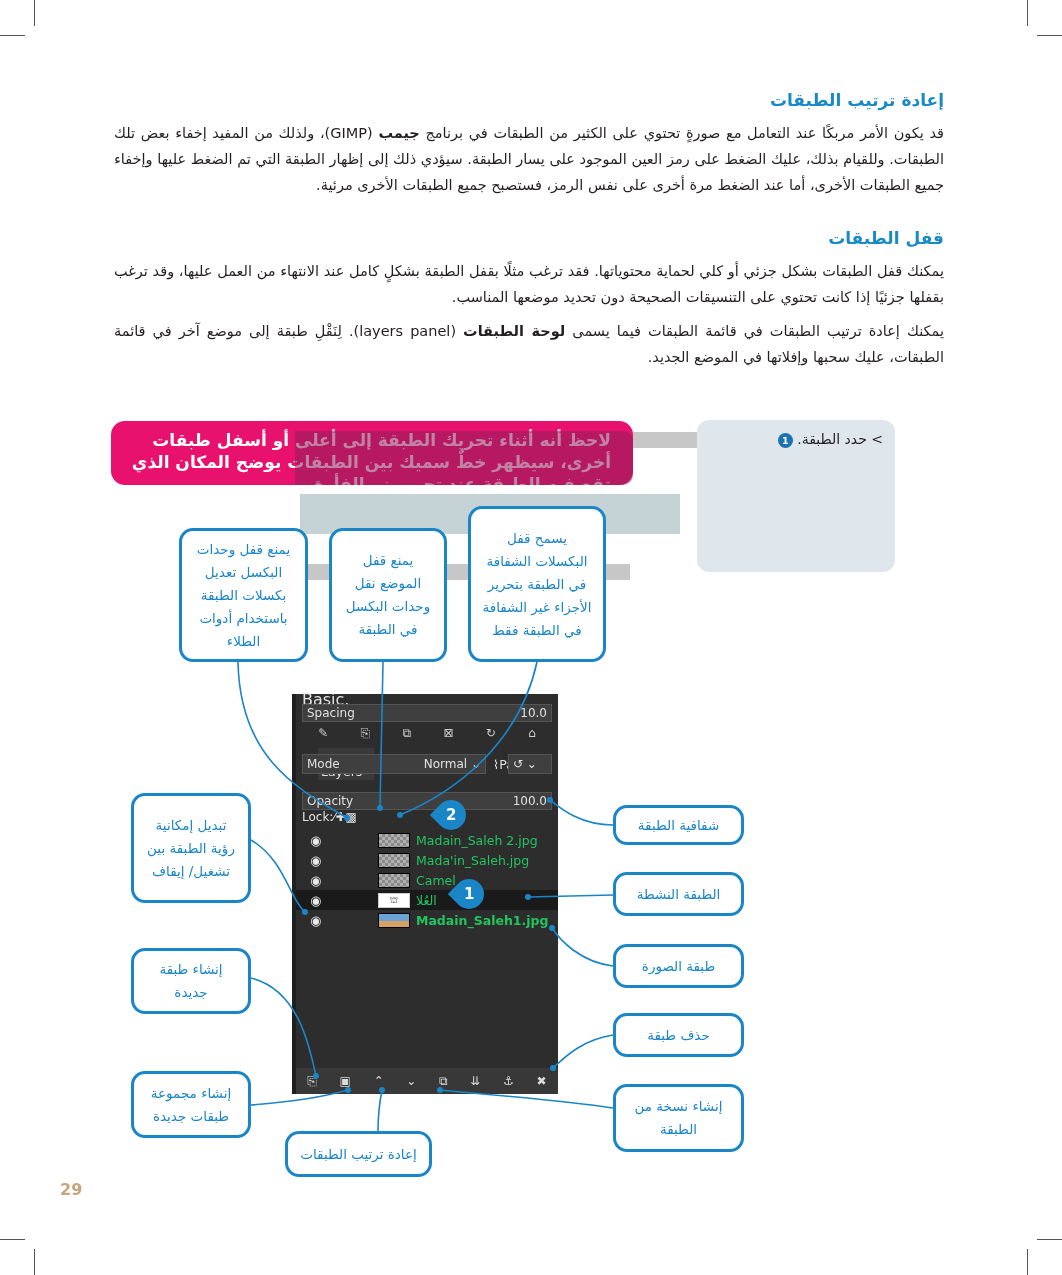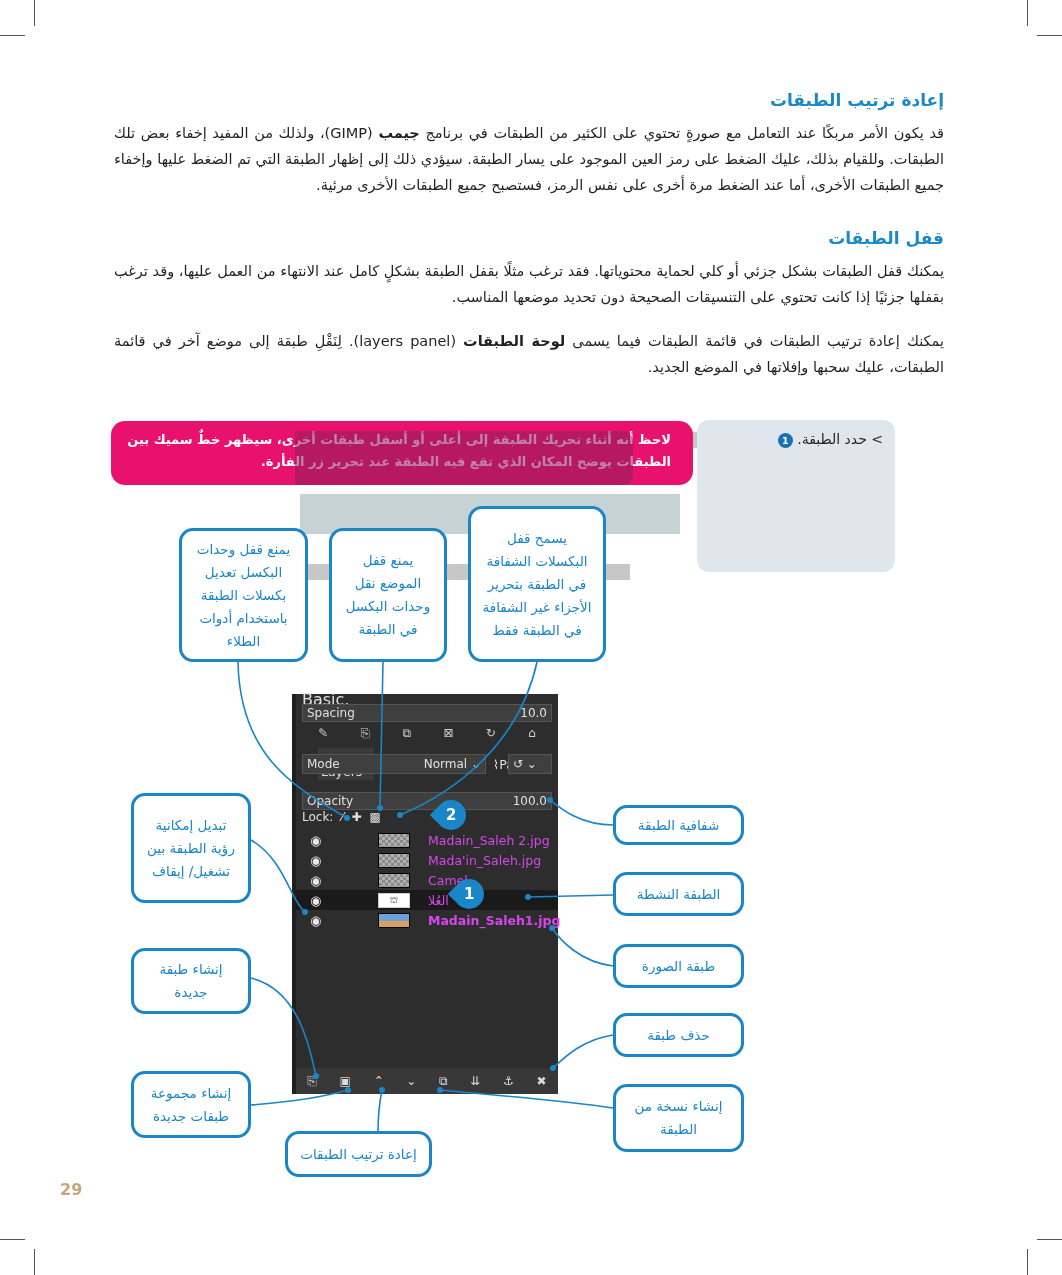--- a/index.html
+++ b/index.html
@@ -10,21 +10,21 @@
 
   .rtl { direction: rtl; text-align: right; }
   .heading { position: absolute; right: 118px; color: #1a8ac6; font-weight: bold; font-size: 17px; }
   .para { position: absolute; right: 118px; width: 830px; font-size: 14.5px; line-height: 26px; text-align: justify; text-align-last: right; }
   .para b { font-weight: bold; }
 
   
   .wm { position: absolute; pointer-events: none; }
 
   
-  .note { position: absolute; left: 111px; top: 421px; width: 582px; height: 64px; background: #e8126e; border-radius: 14px; color: #fff; font-weight: bold; font-size: 13px; line-height: 22px; padding: 8px 22px 0 14px; }
+  .note { position: absolute; left: 111px; top: 421px; width: 522px; height: 64px; background: #e8126e; border-radius: 14px; color: #fff; font-weight: bold; font-size: 17px; line-height: 22px; padding: 8px 22px 0 14px; }
   .note-overlay { position: absolute; left: 295px; top: 431px; width: 338px; height: 54px; background: rgba(140,30,90,0.55); border-radius: 0 10px 10px 0; }
 
   
   .lockbox { position: absolute; left: 697px; top: 420px; width: 198px; height: 152px; background: #dfe7ed; border-radius: 12px; overflow: hidden; }
   .lockbox-head { height: 40px; background: #4a4a4a; color: #fff; font-weight: bold; font-size: 14.5px; padding: 8px 10px 0 0; }
   .lockbox-body { padding: 8px 12px 0 6px; font-size: 14px; line-height: 22px; }
   .step { margin-bottom: 10px; }
   .num { display: inline-block; width: 15px; height: 15px; border-radius: 50%; background: #1873b0; color: #fff; font-size: 9.5px; font-weight: bold; text-align: center; line-height: 15px; vertical-align: middle; }
 
   
@@ -37,21 +37,21 @@
   .g-icons { display: flex; justify-content: space-around; color: #cfcfcf; font-size: 12px; }
   .g-tabs { display: flex; gap: 4px; align-items: center; font-size: 12.5px; }
   .g-tab { padding: 1px 3px; margin-left: 16px; }
   .g-tab.active { background: #3a3a3a; }
   .layer { position: absolute; left: 0; right: 0; height: 20px; display: flex; align-items: center; }
   .layer.active { background: #1a1a1a; }
   .eye { position: absolute; left: 14px; font-size: 13px; color: #e8e8e8; }
   .thumb { position: absolute; left: 82px; width: 32px; height: 15px; border: 1px solid #000; background: repeating-conic-gradient(#8a8a8a 0 25%, #b0b0b0 0 50%) 0 0/6px 6px; }
   .thumb.photo { background: linear-gradient(#6aa2d8 0 50%, #d8a060 50% 100%); }
   .thumb.mark { background: #fff; border: 1px solid #ccc; color: #333; font-size: 9px; text-align: center; line-height: 13px; }
-  .lname { position: absolute; left: 120px; font-size: 12.5px; color: #d946ef; margin-left: 12px; }
+  .lname { position: absolute; left: 120px; font-size: 12.5px; color: #22c55e; }
   .lname.bold { font-weight: bold; }
   .g-bottom { position: absolute; left: 0; right: 0; bottom: 0; height: 26px; background: #383838; display: flex; justify-content: space-around; align-items: center; color: #dcdcdc; font-size: 12px; }
 
   .bubble { position: absolute; width: 30px; height: 30px; border-radius: 50% 50% 50% 0; background: #1a85c7; color: #fff; font-weight: bold; font-size: 15px; text-align: center; line-height: 30px; transform: rotate(45deg); }
   .bubble span { display: inline-block; transform: rotate(-45deg); }
 
   svg.leaders { position: absolute; left: 0; top: 0; width: 1062px; height: 1275px; pointer-events: none; }
 
   .pagenum { position: absolute; left: 60px; top: 1180px; color: #c8a47c; font-weight: bold; font-size: 16px; }
 </style>
@@ -75,21 +75,21 @@
 </div>
 
 <div class="heading rtl" style="top:90px;">إعادة ترتيب الطبقات</div>
 <p class="para rtl" style="top:120px;">
   <span>قد يكون الأمر مربكًا عند التعامل مع صورةٍ تحتوي على الكثير من الطبقات في برنامج </span><b>جيمب</b><span> (GIMP)، ولذلك من المفيد إخفاء بعض تلك الطبقات. وللقيام بذلك، عليك الضغط على رمز العين الموجود على يسار الطبقة. سيؤدي ذلك إلى إظهار الطبقة التي تم الضغط عليها وإخفاء جميع الطبقات الأخرى، أما عند الضغط مرة أخرى على نفس الرمز، فستصبح جميع الطبقات الأخرى مرئية.</span>
 </p>
 
 <div class="heading rtl" style="top:228px;">قفل الطبقات</div>
 <p class="para rtl" style="top:258px;">يمكنك قفل الطبقات بشكل جزئي أو كلي لحماية محتوياتها. فقد ترغب مثلًا بقفل الطبقة بشكلٍ كامل عند الانتهاء من العمل عليها، وقد ترغب بقفلها جزئيًا إذا كانت تحتوي على التنسيقات الصحيحة دون تحديد موضعها المناسب.</p>
 
-<p class="para rtl" style="top:328px;margin-left:48px;">
+<p class="para rtl" style="top:318px;margin-left:48px;">
   <span>يمكنك إعادة ترتيب الطبقات في قائمة الطبقات فيما يسمى </span><b>لوحة الطبقات</b><span> (layers panel). لِنَقْلِ طبقة إلى موضع آخر في قائمة الطبقات، عليك سحبها وإفلاتها في الموضع الجديد.</span>
 </p>
 
 <div class="note rtl">لاحظ أنه أثناء تحريك الطبقة إلى أعلى أو أسفل طبقات أخرى، سيظهر خطٌ سميك بين الطبقات يوضح المكان الذي تقع فيه الطبقة عند تحرير زر الفأرة.</div>
 <div class="note-overlay"></div>
 
 <div class="lockbox rtl">
   <div class="lockbox-body">
     <div class="step">
       <span>&gt; حدد الطبقة.</span>
@@ -137,21 +137,21 @@
       <span><span>Normal</span> ⌄</span>
     </div>
     <div class="g-field" style="width:44px;height:20px;">
         <span>↺ ⌄</span>
       </div>
   </div>
   <div class="g-row g-field" style="top:98px;">
     <span>Opacity</span>
     <span>100.0</span>
   </div>
-  <div class="g-row" style="top:116px;display:flex;gap:8px;align-items:flex-end;">
+  <div class="g-row" style="top:116px;display:flex;align-items:flex-end;">
     <span>Lock:</span>
     <span>⁄</span>
     <span>✚</span>
     <span>▩</span>
   </div>
 
   <div style="position:absolute;left:0;right:0;top:136px;">
     <div class="layer" style="top:0;">
       <span class="eye">◉</span>
       <span class="thumb"></span>

